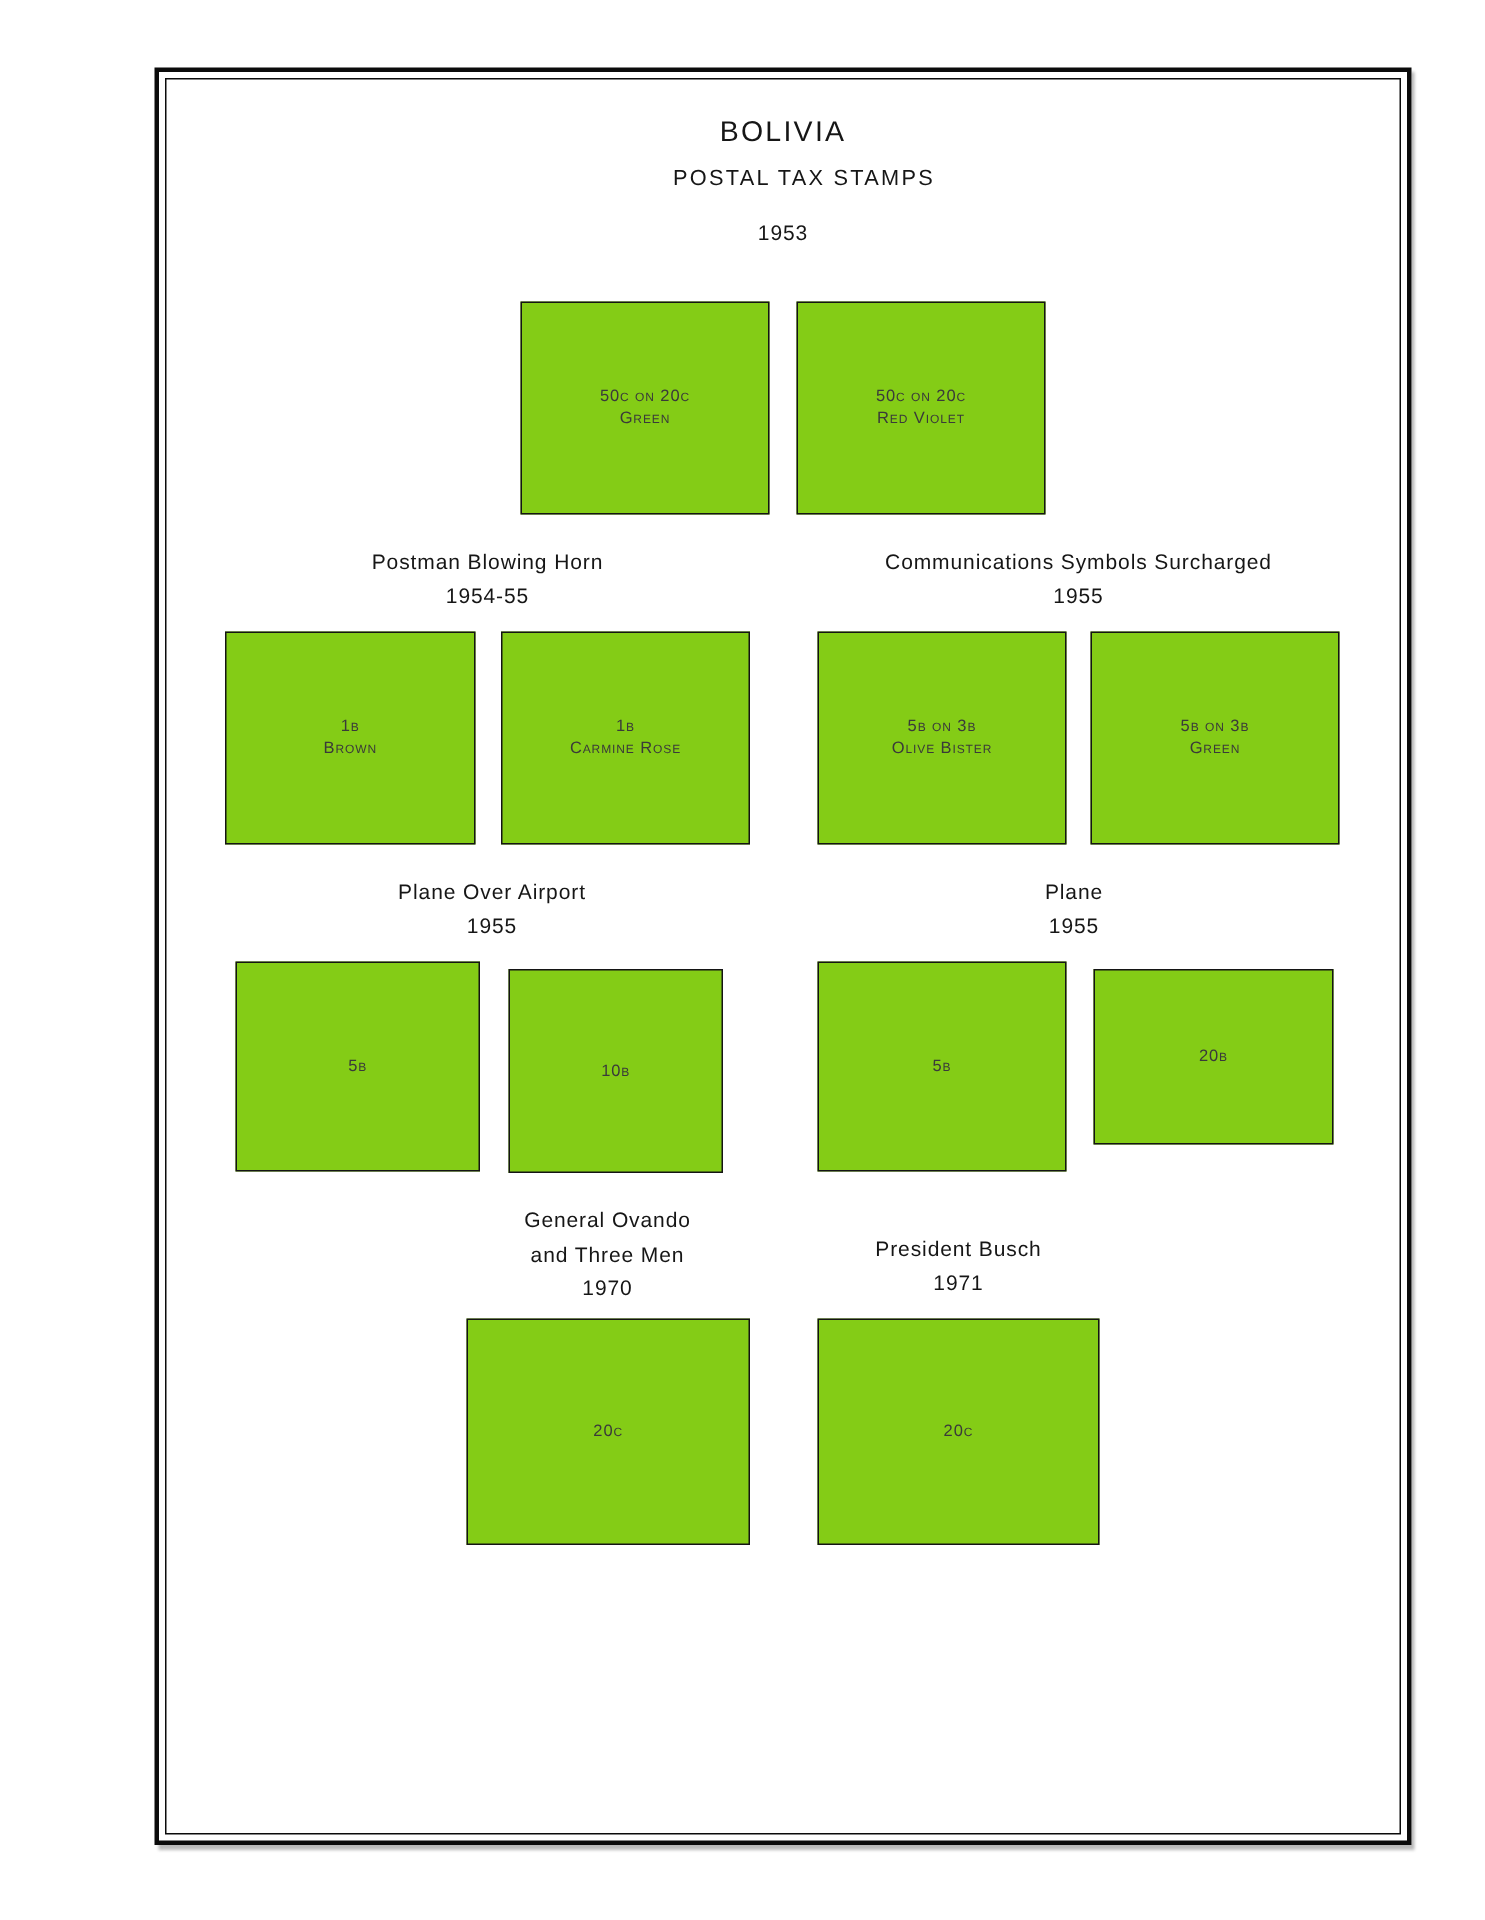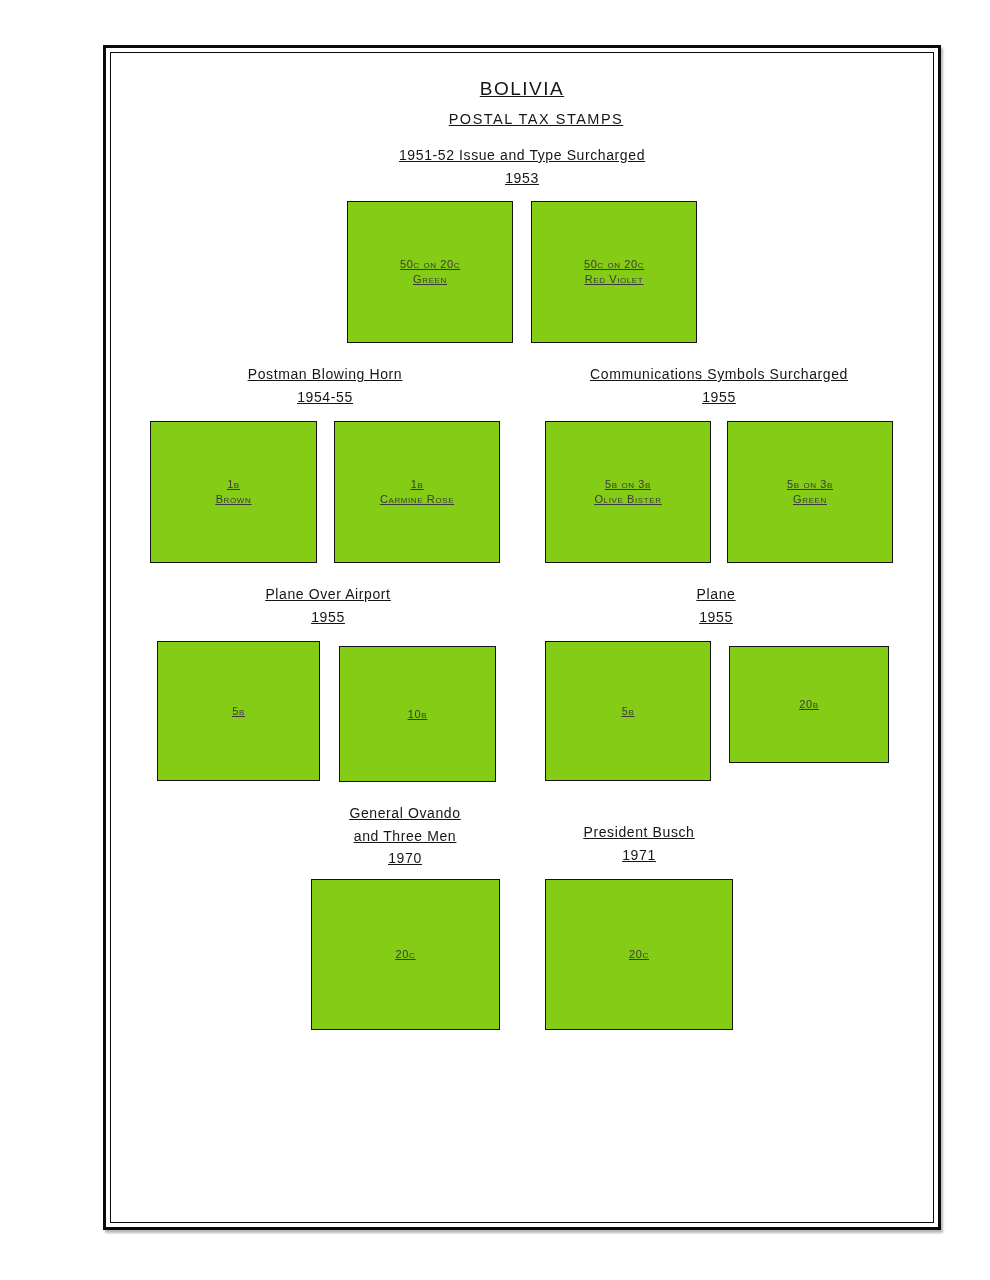--- a/index.html
+++ b/index.html
@@ -8,21 +8,21 @@
     background: #ffffff;
   }
   body {
     width: 990px;
     height: 1280px;
     position: relative;
     font-family: "Liberation Sans", sans-serif;
     color: #1a1a1a;
     overflow: hidden;
   }
-  * { box-sizing: border-box; text-decoration: underline; }
+  * { box-sizing: border-box; }
 
   
   .frame {
     position: absolute;
     left: 103px;
     top: 45px;
     width: 838px;
     height: 1185px;
     border: 3px solid #0b0b0b;
     box-shadow: 2px 3px 2px rgba(0,0,0,0.28);
@@ -93,21 +93,20 @@
 <body>
 
 <div class="frame">
   <div class="frame-inner"></div>
 </div>
 
 <div class="country-title">BOLIVIA</div>
 <div class="page-subtitle">POSTAL TAX STAMPS</div>
 
 <div class="sec" style="left:522px; top:144px;">
-  <div class="sec-heading">1951-52 Issue and Type Surcharged</div>
   <div class="sec-year">1953</div>
 </div>
 <div class="stamp-box" style="left:347px; top:201px; width:166px; height:142px;">
   <div class="stamp-label">50c on 20c
 Green</div>
 </div>
 <div class="stamp-box" style="left:531px; top:201px; width:166px; height:142px;">
   <div class="stamp-label">50c on 20c
 Red Violet</div>
 </div>
@@ -138,21 +137,21 @@
 Green</div>
 </div>
 
 <div class="sec" style="left:328px; top:583px;">
   <div class="sec-heading">Plane Over Airport</div>
   <div class="sec-year">1955</div>
 </div>
 <div class="stamp-box" style="left:157px; top:641px; width:163px; height:140px;">
   <div class="stamp-label">5b</div>
 </div>
-<div class="stamp-box" style="left:339px; top:646px; width:157px; height:136px;">
+<div class="stamp-box" style="left:339px; top:646px; width:143px; height:136px;">
   <div class="stamp-label">10b</div>
 </div>
 
 <div class="sec" style="left:716px; top:583px;">
   <div class="sec-heading">Plane</div>
   <div class="sec-year">1955</div>
 </div>
 <div class="stamp-box" style="left:545px; top:641px; width:166px; height:140px;">
   <div class="stamp-label">5b</div>
 </div>

